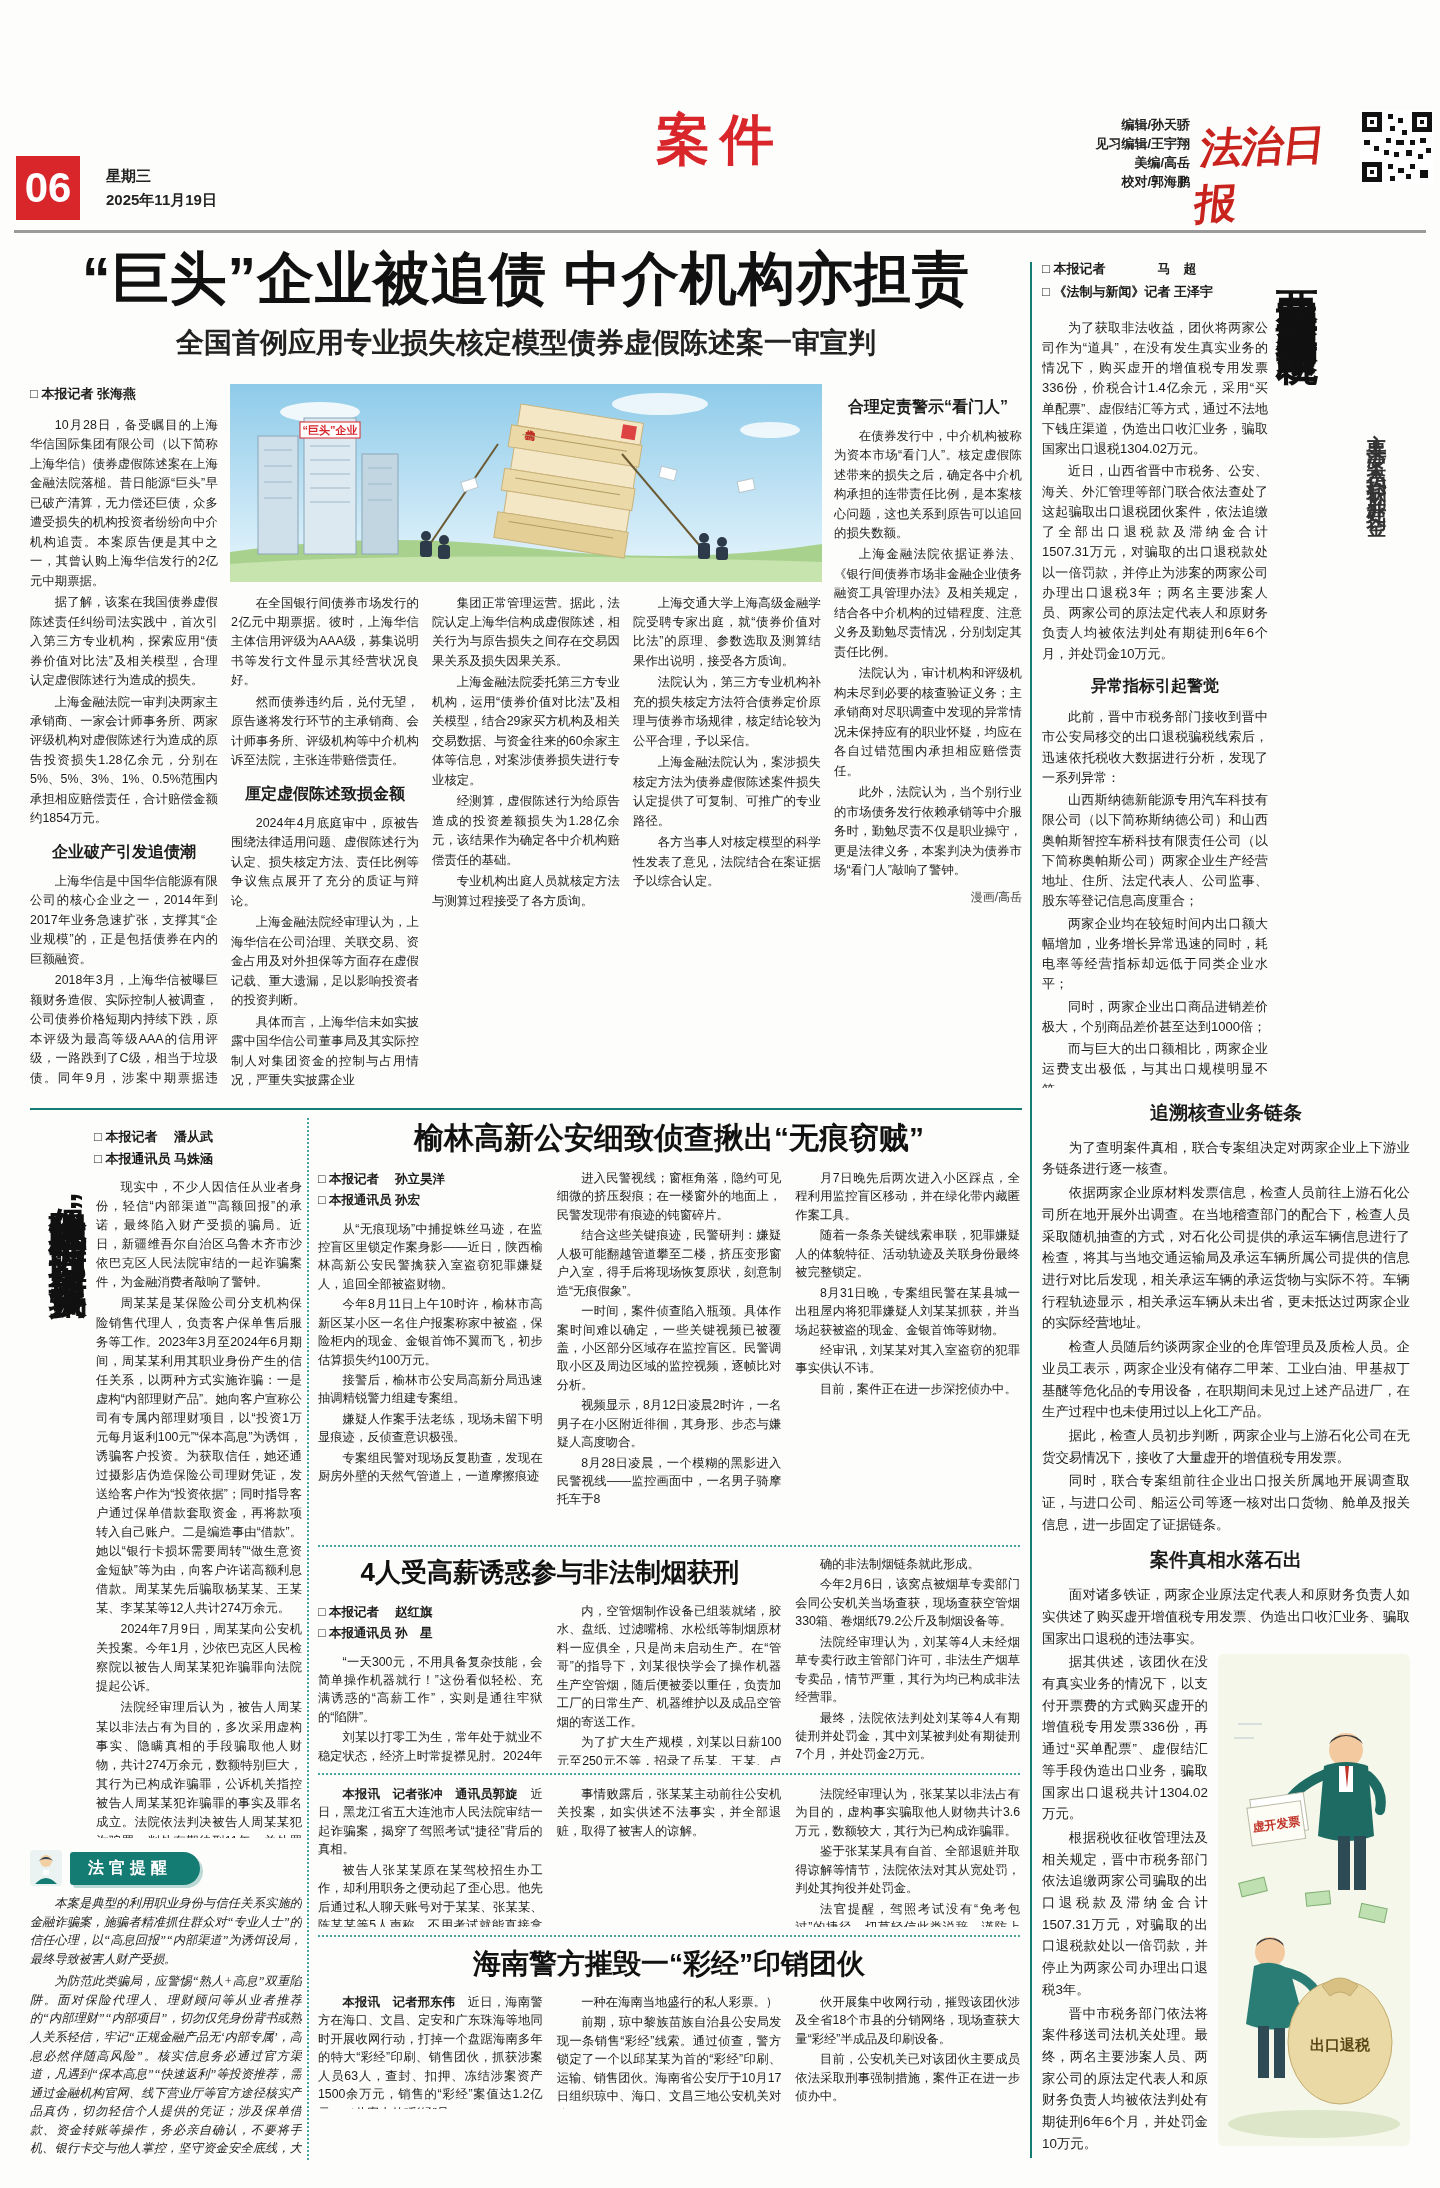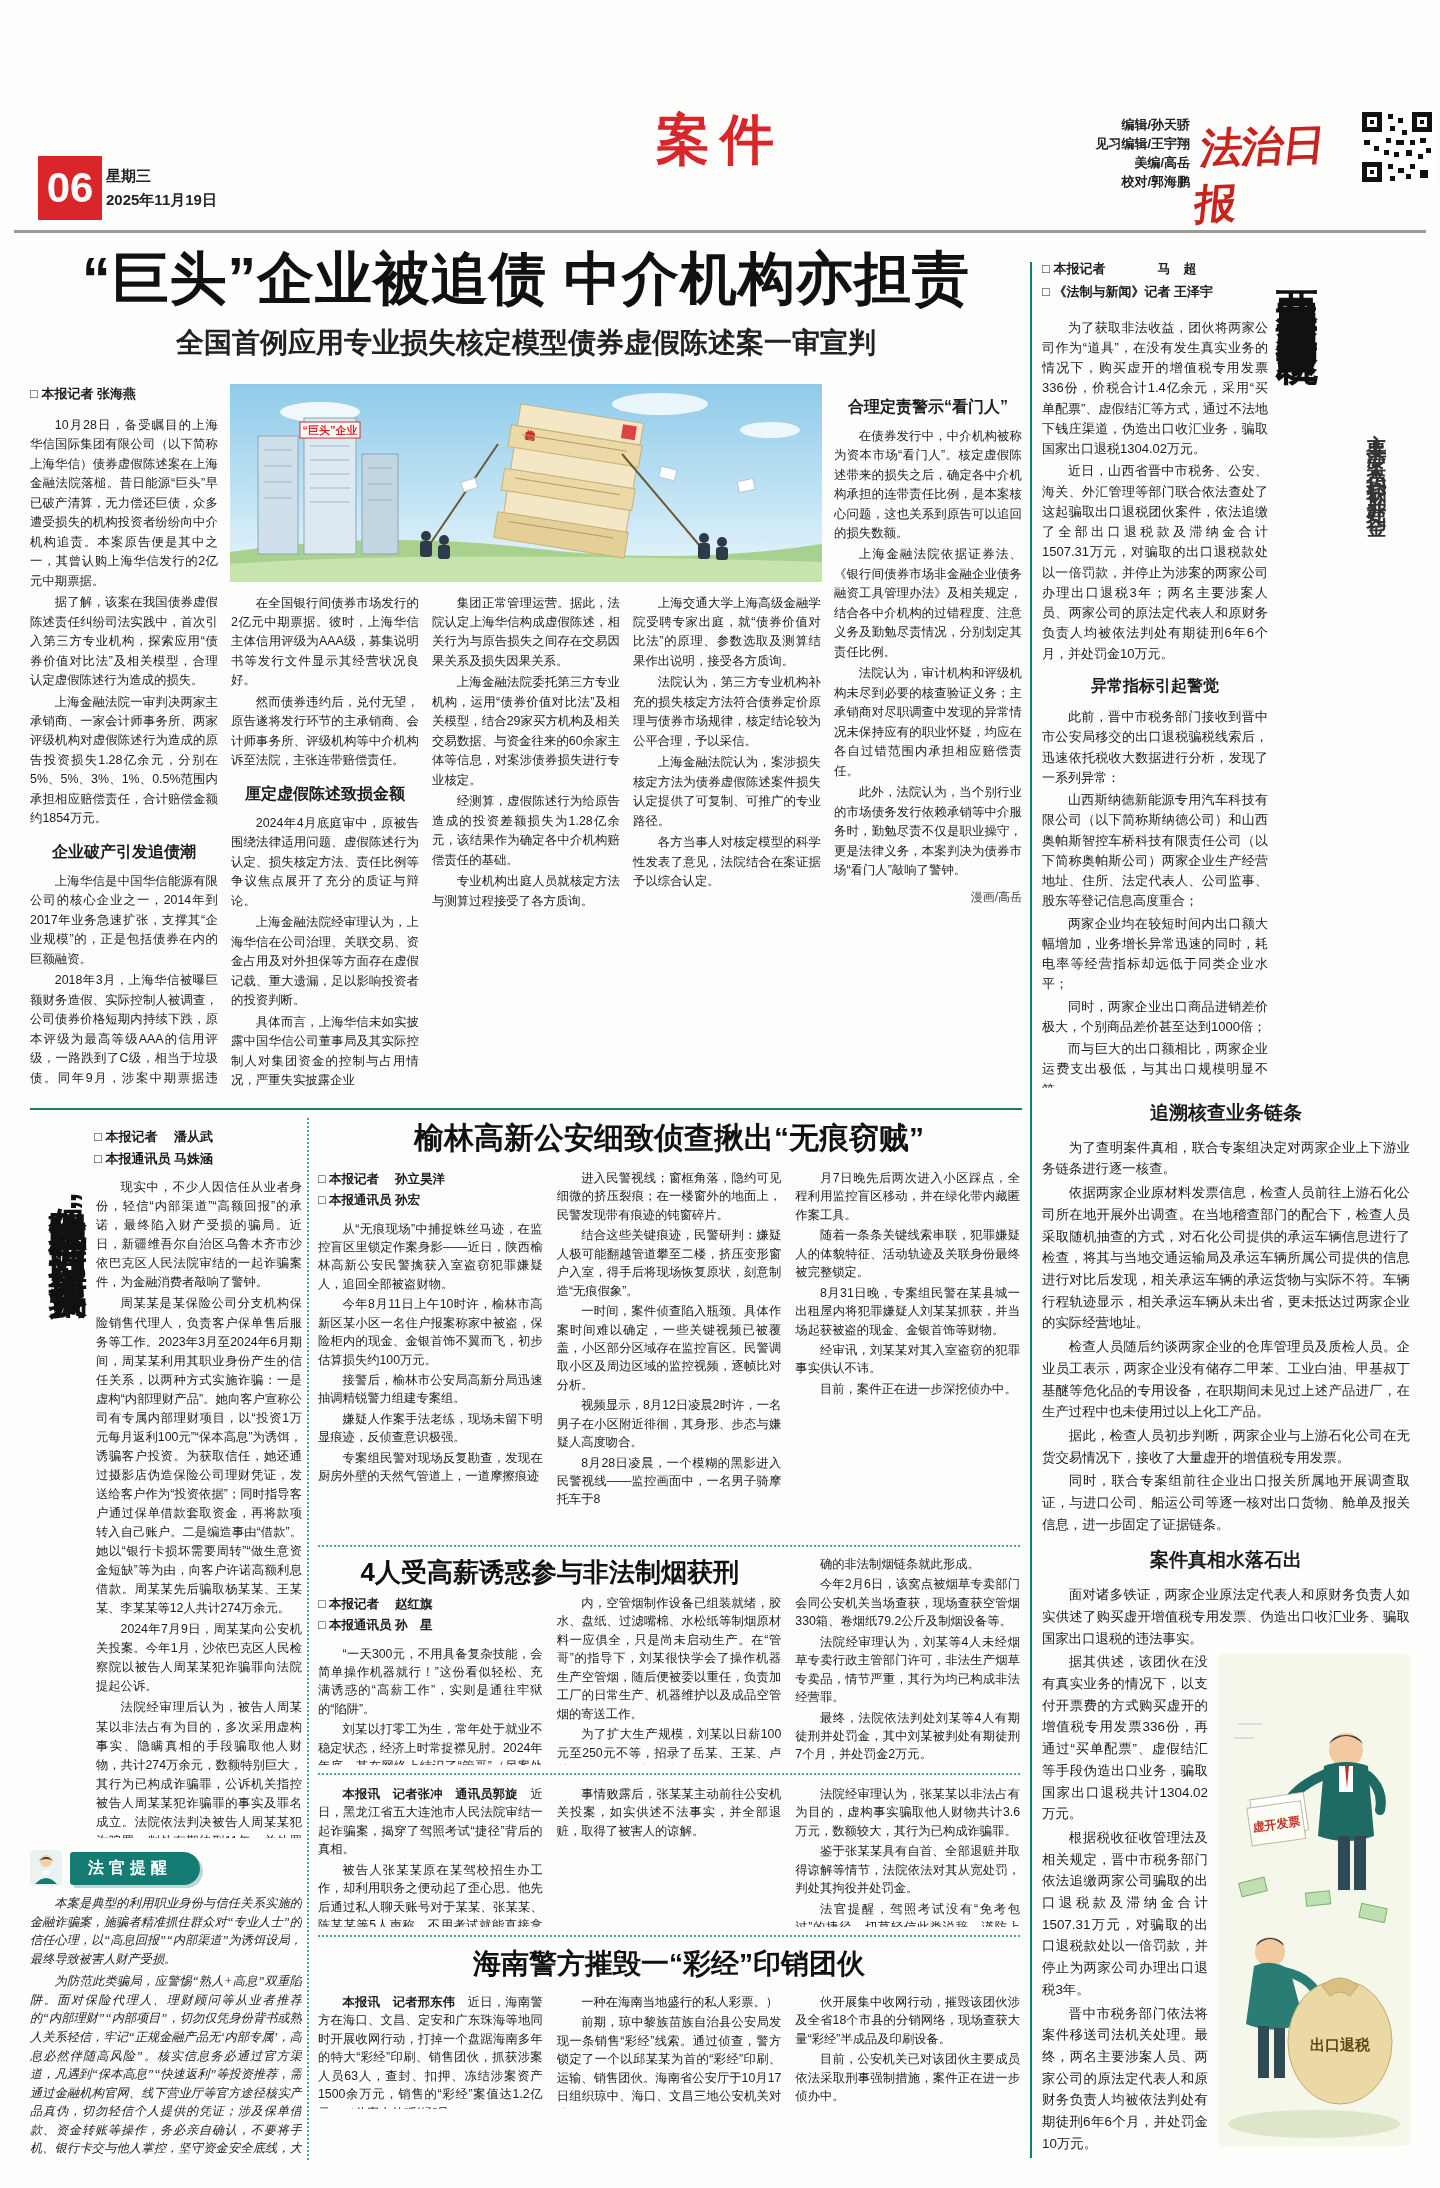--- a/index.html
+++ b/index.html
@@ -1,19 +1,19 @@
 <!DOCTYPE html>
 <html><head>
 <meta charset="utf-8">
 <style>
   html,body{margin:0;padding:0;background:#e9e9e6;}
   #page{position:relative;width:1440px;height:2188px;background:#fdfdfb;margin:0 auto;overflow:hidden;
         font-family:"Liberation Sans","DejaVu Sans",sans-serif;color:#1c1c1c;}
   
-  .pagenum{position:absolute;left:38px;top:156px;width:64px;height:64px;background:#d8262b;color:#fff;
+  .pagenum{position:absolute;left:16px;top:156px;width:64px;height:64px;background:#d8262b;color:#fff;
            font-weight:700;font-size:42px;display:flex;align-items:center;justify-content:center;}
   .dateblock{position:absolute;left:106px;top:164px;font-size:15px;font-weight:700;line-height:1.6;color:#222;}
   .dateblock .date{font-weight:700;}
   .section-title{position:absolute;left:0;right:0;top:104px;text-align:center;color:#d8262b;
                  font-size:54px;font-weight:700;letter-spacing:10px;}
   .credits{position:absolute;left:960px;width:230px;top:116px;text-align:right;font-size:13px;font-weight:700;
            line-height:1.45;color:#222;}
   .masthead{position:absolute;left:1198px;top:118px;width:160px;color:#c8231d;font-size:42px;font-weight:700;
             font-family:"Liberation Serif","DejaVu Serif",serif;transform:skewX(-8deg) rotate(-2deg);letter-spacing:-1px;}
   .qr{position:absolute;left:1360px;top:110px;width:74px;height:74px;}
@@ -51,21 +51,21 @@
   
   .mid-wrap{position:absolute;left:318px;top:1118px;width:702px;height:1042px;overflow:hidden;}
   .mid-h1{font-size:30px;font-weight:700;text-align:center;color:#111;}
   .mid-h1.small{font-size:26px;}
   .mid-cols{display:flex;gap:14px;margin-top:10px;overflow:hidden;}
   .mid-col{flex:1;font-size:12.3px;line-height:1.5;text-align:justify;}
   .mid-byl{font-weight:700;font-size:12.5px;line-height:1.7;margin-bottom:8px;}
   .sep{border-top:2px dotted #49a59c;margin:8px 0;}
   .siren-flex{display:flex;gap:14px;height:210px;overflow:hidden;}
   .siren-left{width:66%;}
-  .siren-cols{display:flex;gap:14px;margin-top:4px;}
+  .siren-cols{display:flex;gap:14px;margin-top:12px;}
   .inline-byl{font-weight:700;}
   
   .right-wrap{position:absolute;left:1042px;top:258px;width:368px;height:1900px;overflow:hidden;}
   .right-top{position:relative;height:830px;overflow:hidden;}
   .rt-text{width:226px;font-size:13px;line-height:1.56;text-align:justify;}
   .rt-bylines{font-weight:700;font-size:13px;line-height:1.75;margin-bottom:14px;}
   .vert-main{position:absolute;left:234px;top:0;height:830px;writing-mode:vertical-rl;
              font-size:42px;font-weight:700;letter-spacing:3px;line-height:1;color:#111;}
   .vert-sub{position:absolute;left:322px;top:160px;height:620px;writing-mode:vertical-rl;
             font-size:20px;font-weight:700;letter-spacing:7px;color:#333;}

